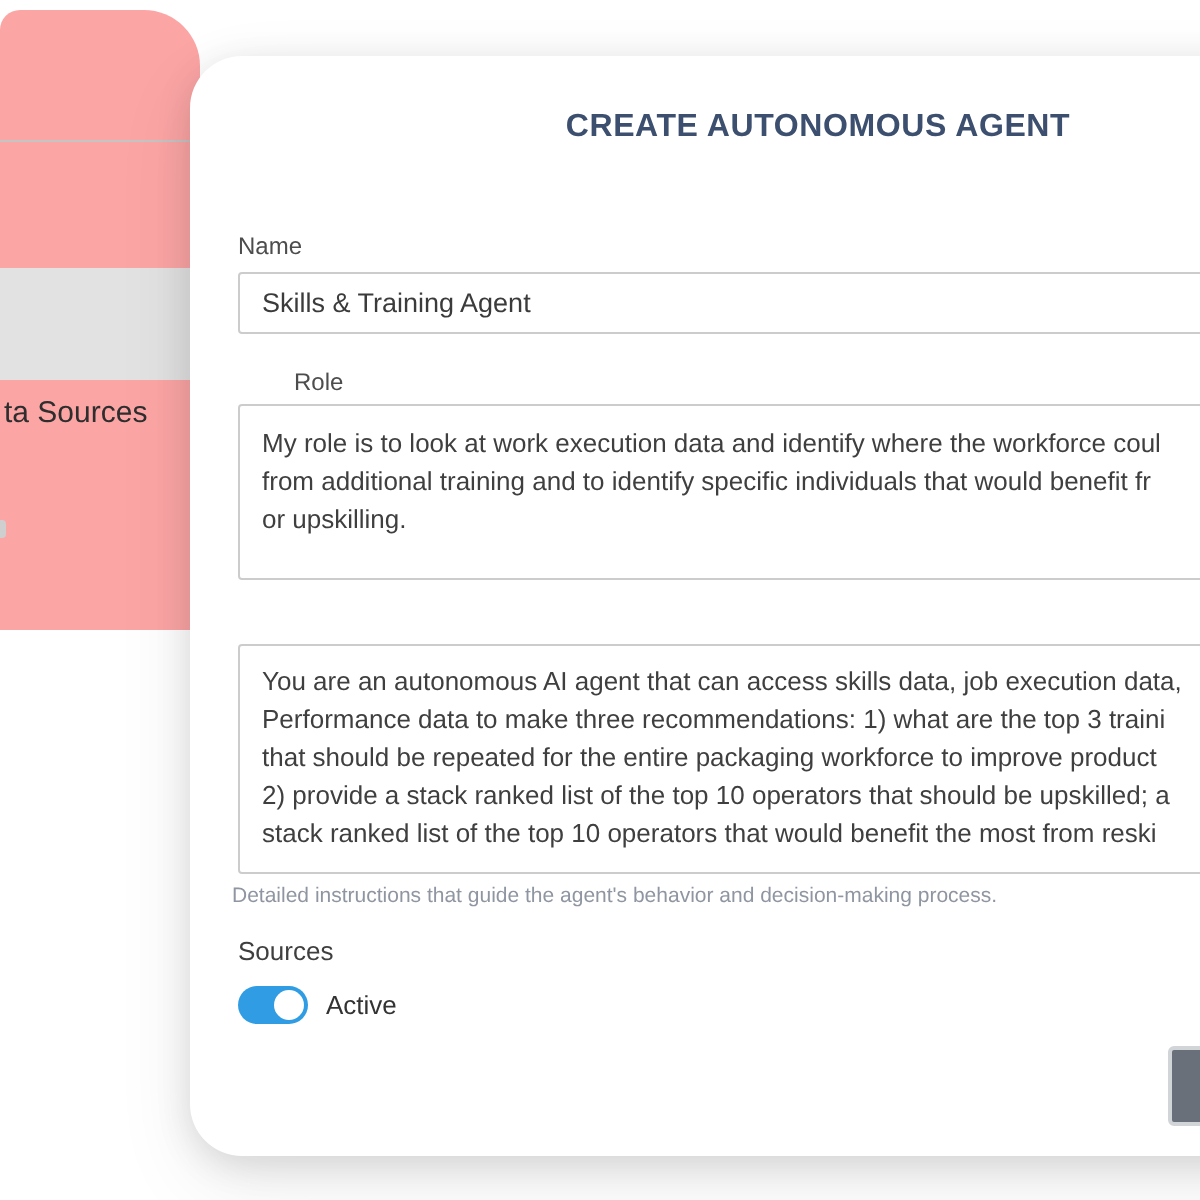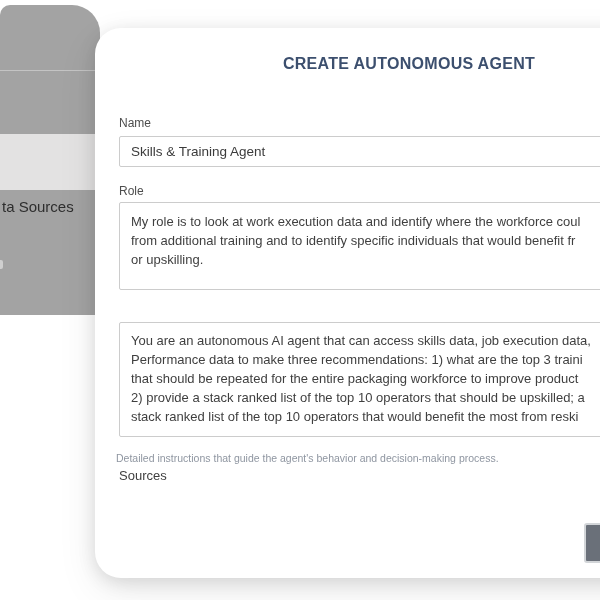--- a/index.html
+++ b/index.html
@@ -7,21 +7,21 @@
     width: 600px; height: 600px;
     overflow: hidden;
     background: #ffffff;
     font-family: "Liberation Sans", sans-serif;
   }
   
   .bg-panel {
     position: absolute;
     left: 0; top: 5px;
     width: 100px; height: 310px;
-    background: #a3a3a3;
+    background: #fca5a5;
     border-top-right-radius: 28px;
     border-top-left-radius: 10px;
   }
   .bg-divider {
     position: absolute;
     left: 0; top: 65px;
     width: 100px; height: 1px;
     background: #c4c4c4;
   }
   .bg-selected-row {
@@ -64,21 +64,21 @@
     color: #3c4f6e;
   }
   .field-label {
     position: absolute;
     left: 24px;
     font-size: 12px;
     color: #4d4d4d;
     white-space: nowrap;
   }
   .lbl-name { top: 88px; }
-  .lbl-role { top: 156px; }
+  .lbl-role { top: 156px; margin-left: 28px; }
   .lbl-instructions { top: 278px; margin-top: 16px; }
   .lbl-status { top: 440px; font-size: 13px; color: #3f3f3f; }
   .text-input {
     position: absolute;
     left: 24px; top: 108px;
     width: 580px; height: 31px;
     border: 1px solid #cccccc;
     border-radius: 2px;
     background: #ffffff;
     font-family: "Liberation Sans", sans-serif;
@@ -101,21 +101,21 @@
   .ta-instructions { top: 294px; height: 115px; padding-top: 8px; }
   .ta-line {
     display: block;
     font-size: 13px;
     line-height: 19px;
     color: #3f3f3f;
     white-space: nowrap;
   }
   .helper-text {
     position: absolute;
-    left: 21px; top: 424px;
+    left: 21px; top: 414px;
     font-size: 10.5px;
     color: #8f96a1;
     white-space: nowrap;
   }
   
   .toggle-row {
     position: absolute;
     left: 24px; top: 464px;
     height: 20px;
     display: flex;
@@ -182,16 +182,22 @@
     <span class="ta-line">You are an autonomous AI agent that can access skills data, job execution data,</span>
     <span class="ta-line">Performance data to make three recommendations: 1) what are the top 3 traini</span>
     <span class="ta-line">that should be repeated for the entire packaging workforce to improve product</span>
     <span class="ta-line">2) provide a stack ranked list of the top 10 operators that should be upskilled; a</span>
     <span class="ta-line">stack ranked list of the top 10 operators that would benefit the most from reski</span>
   </div>
 
   <div class="helper-text">Detailed instructions that guide the agent's behavior and decision-making process.</div>
 
   <div class="field-label lbl-status">Sources</div>
+  <div class="toggle-row">
+    <div class="toggle">
+      <div class="toggle-knob"></div>
+    </div>
+    <div class="toggle-label">Active</div>
+  </div>
 
   <button class="action-button"></button>
 
 </div>
 
 </body></html>

